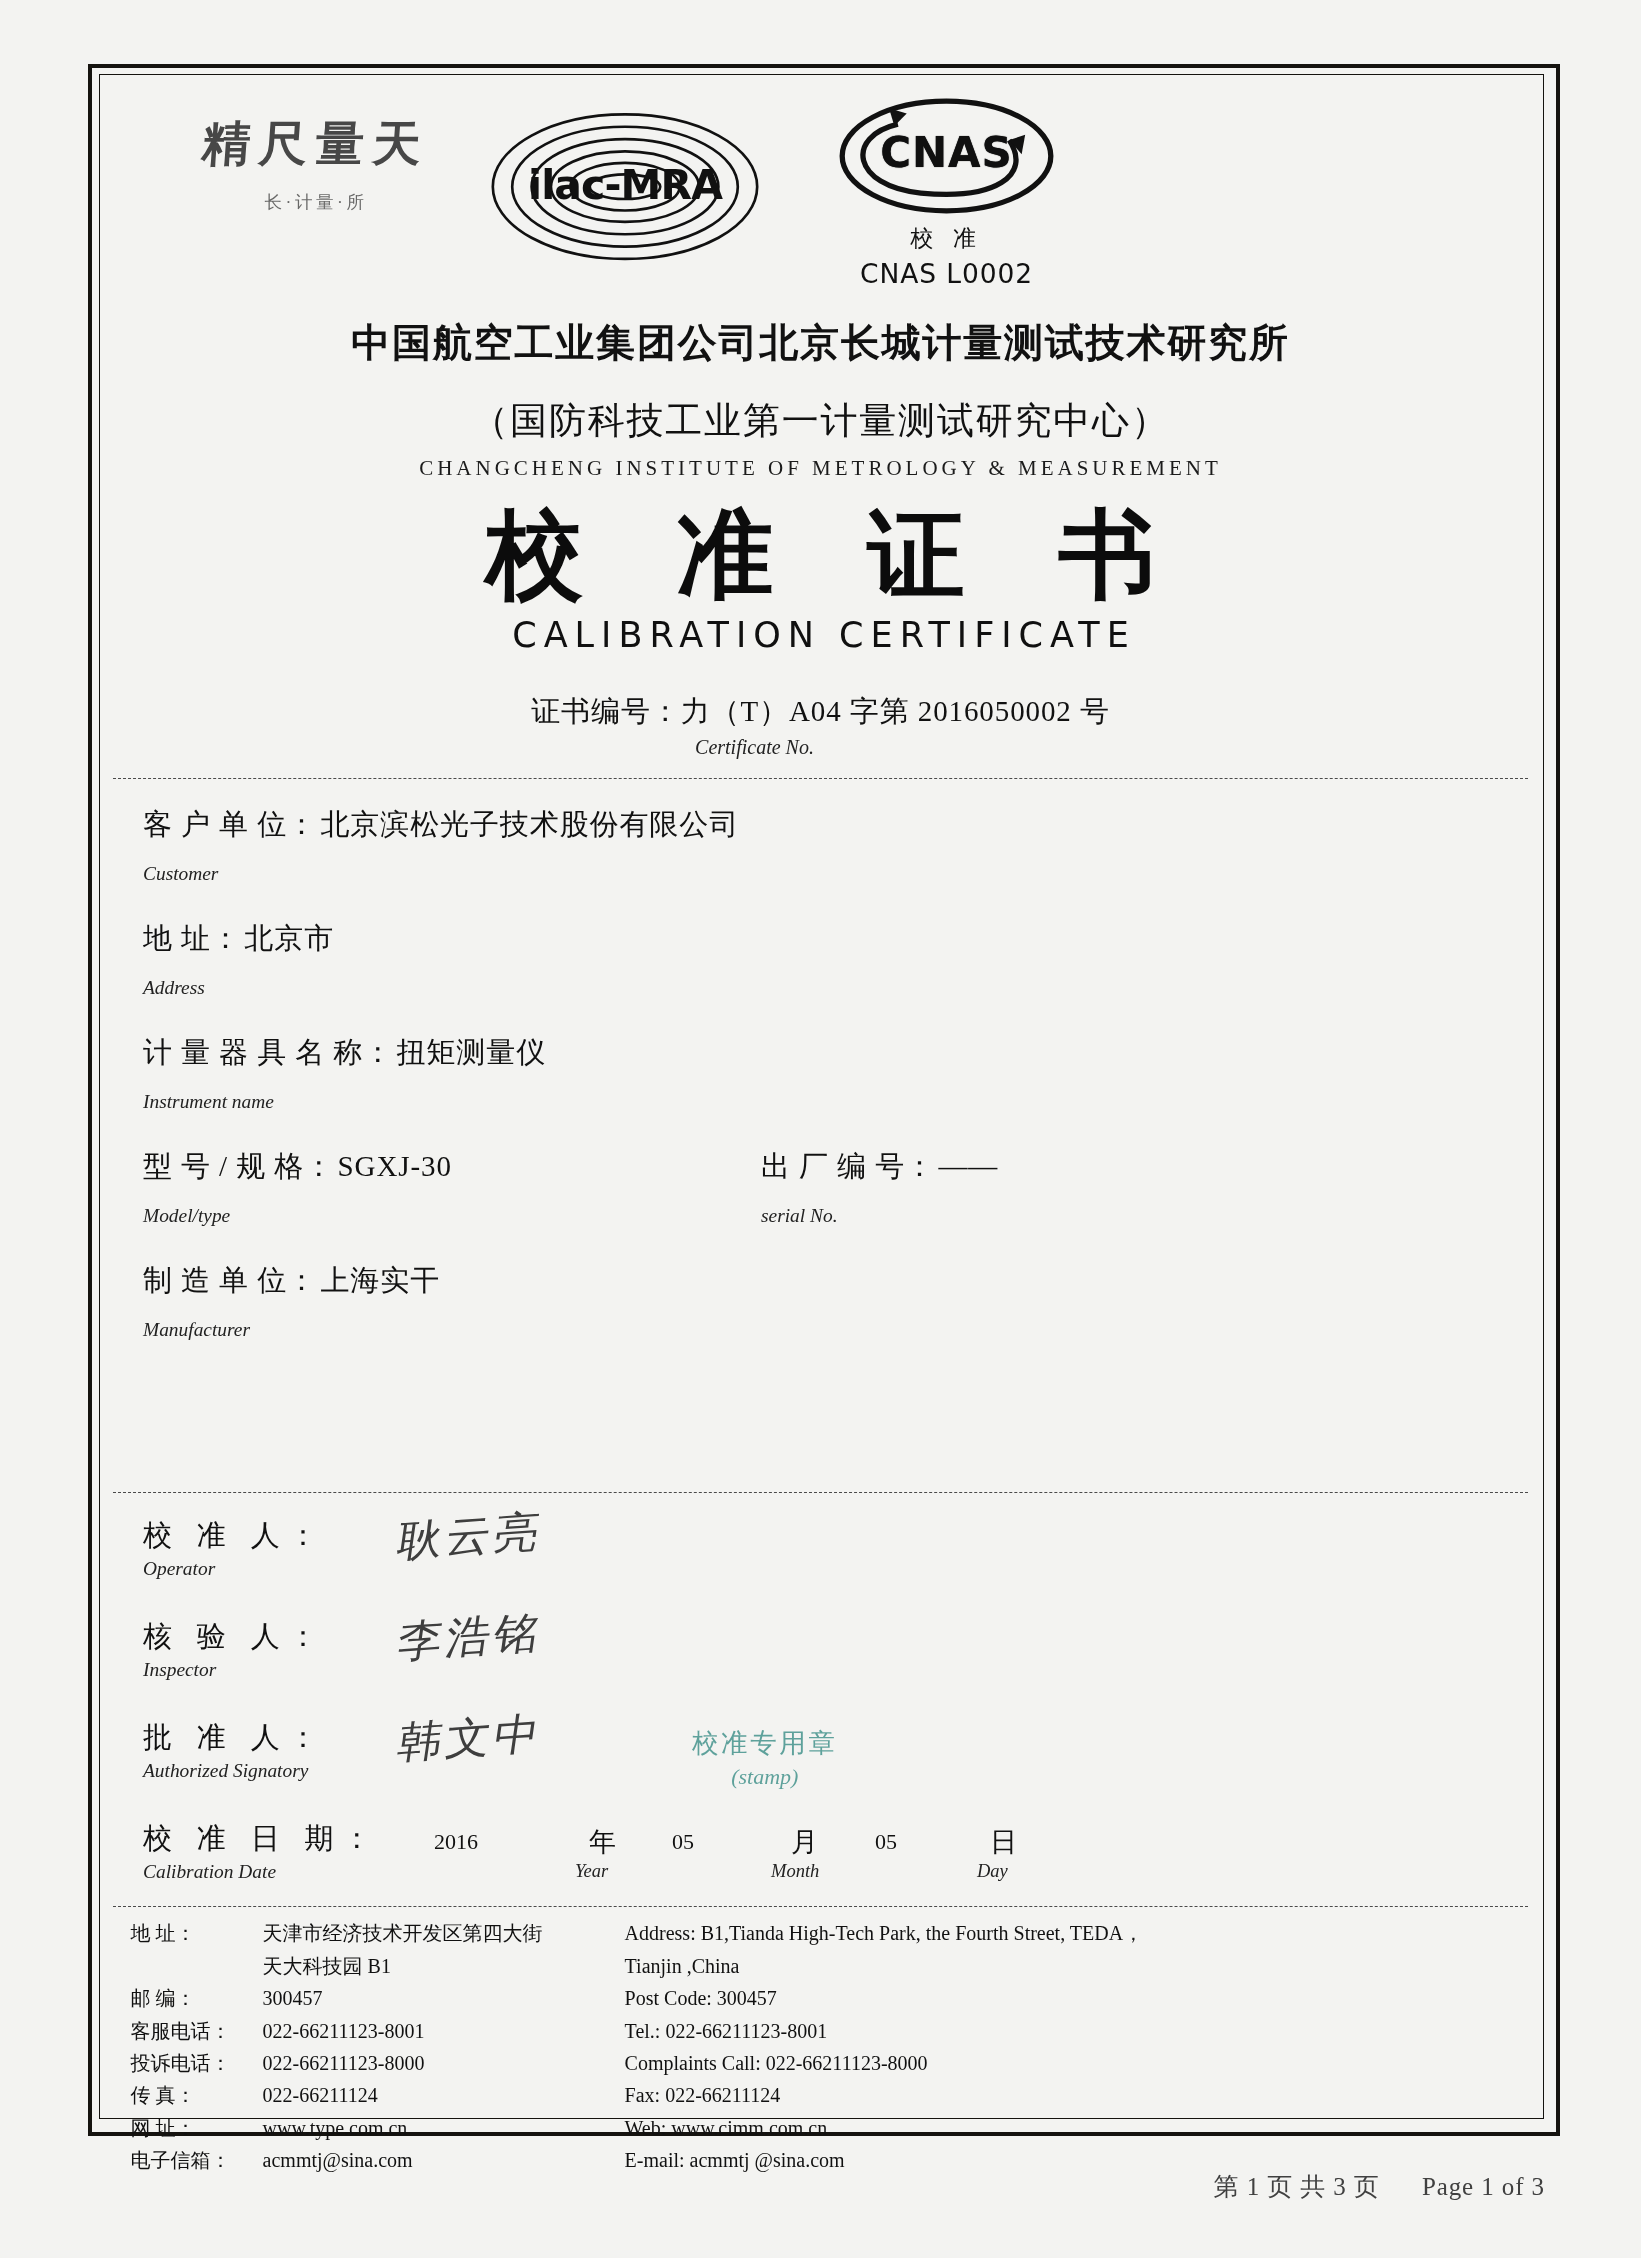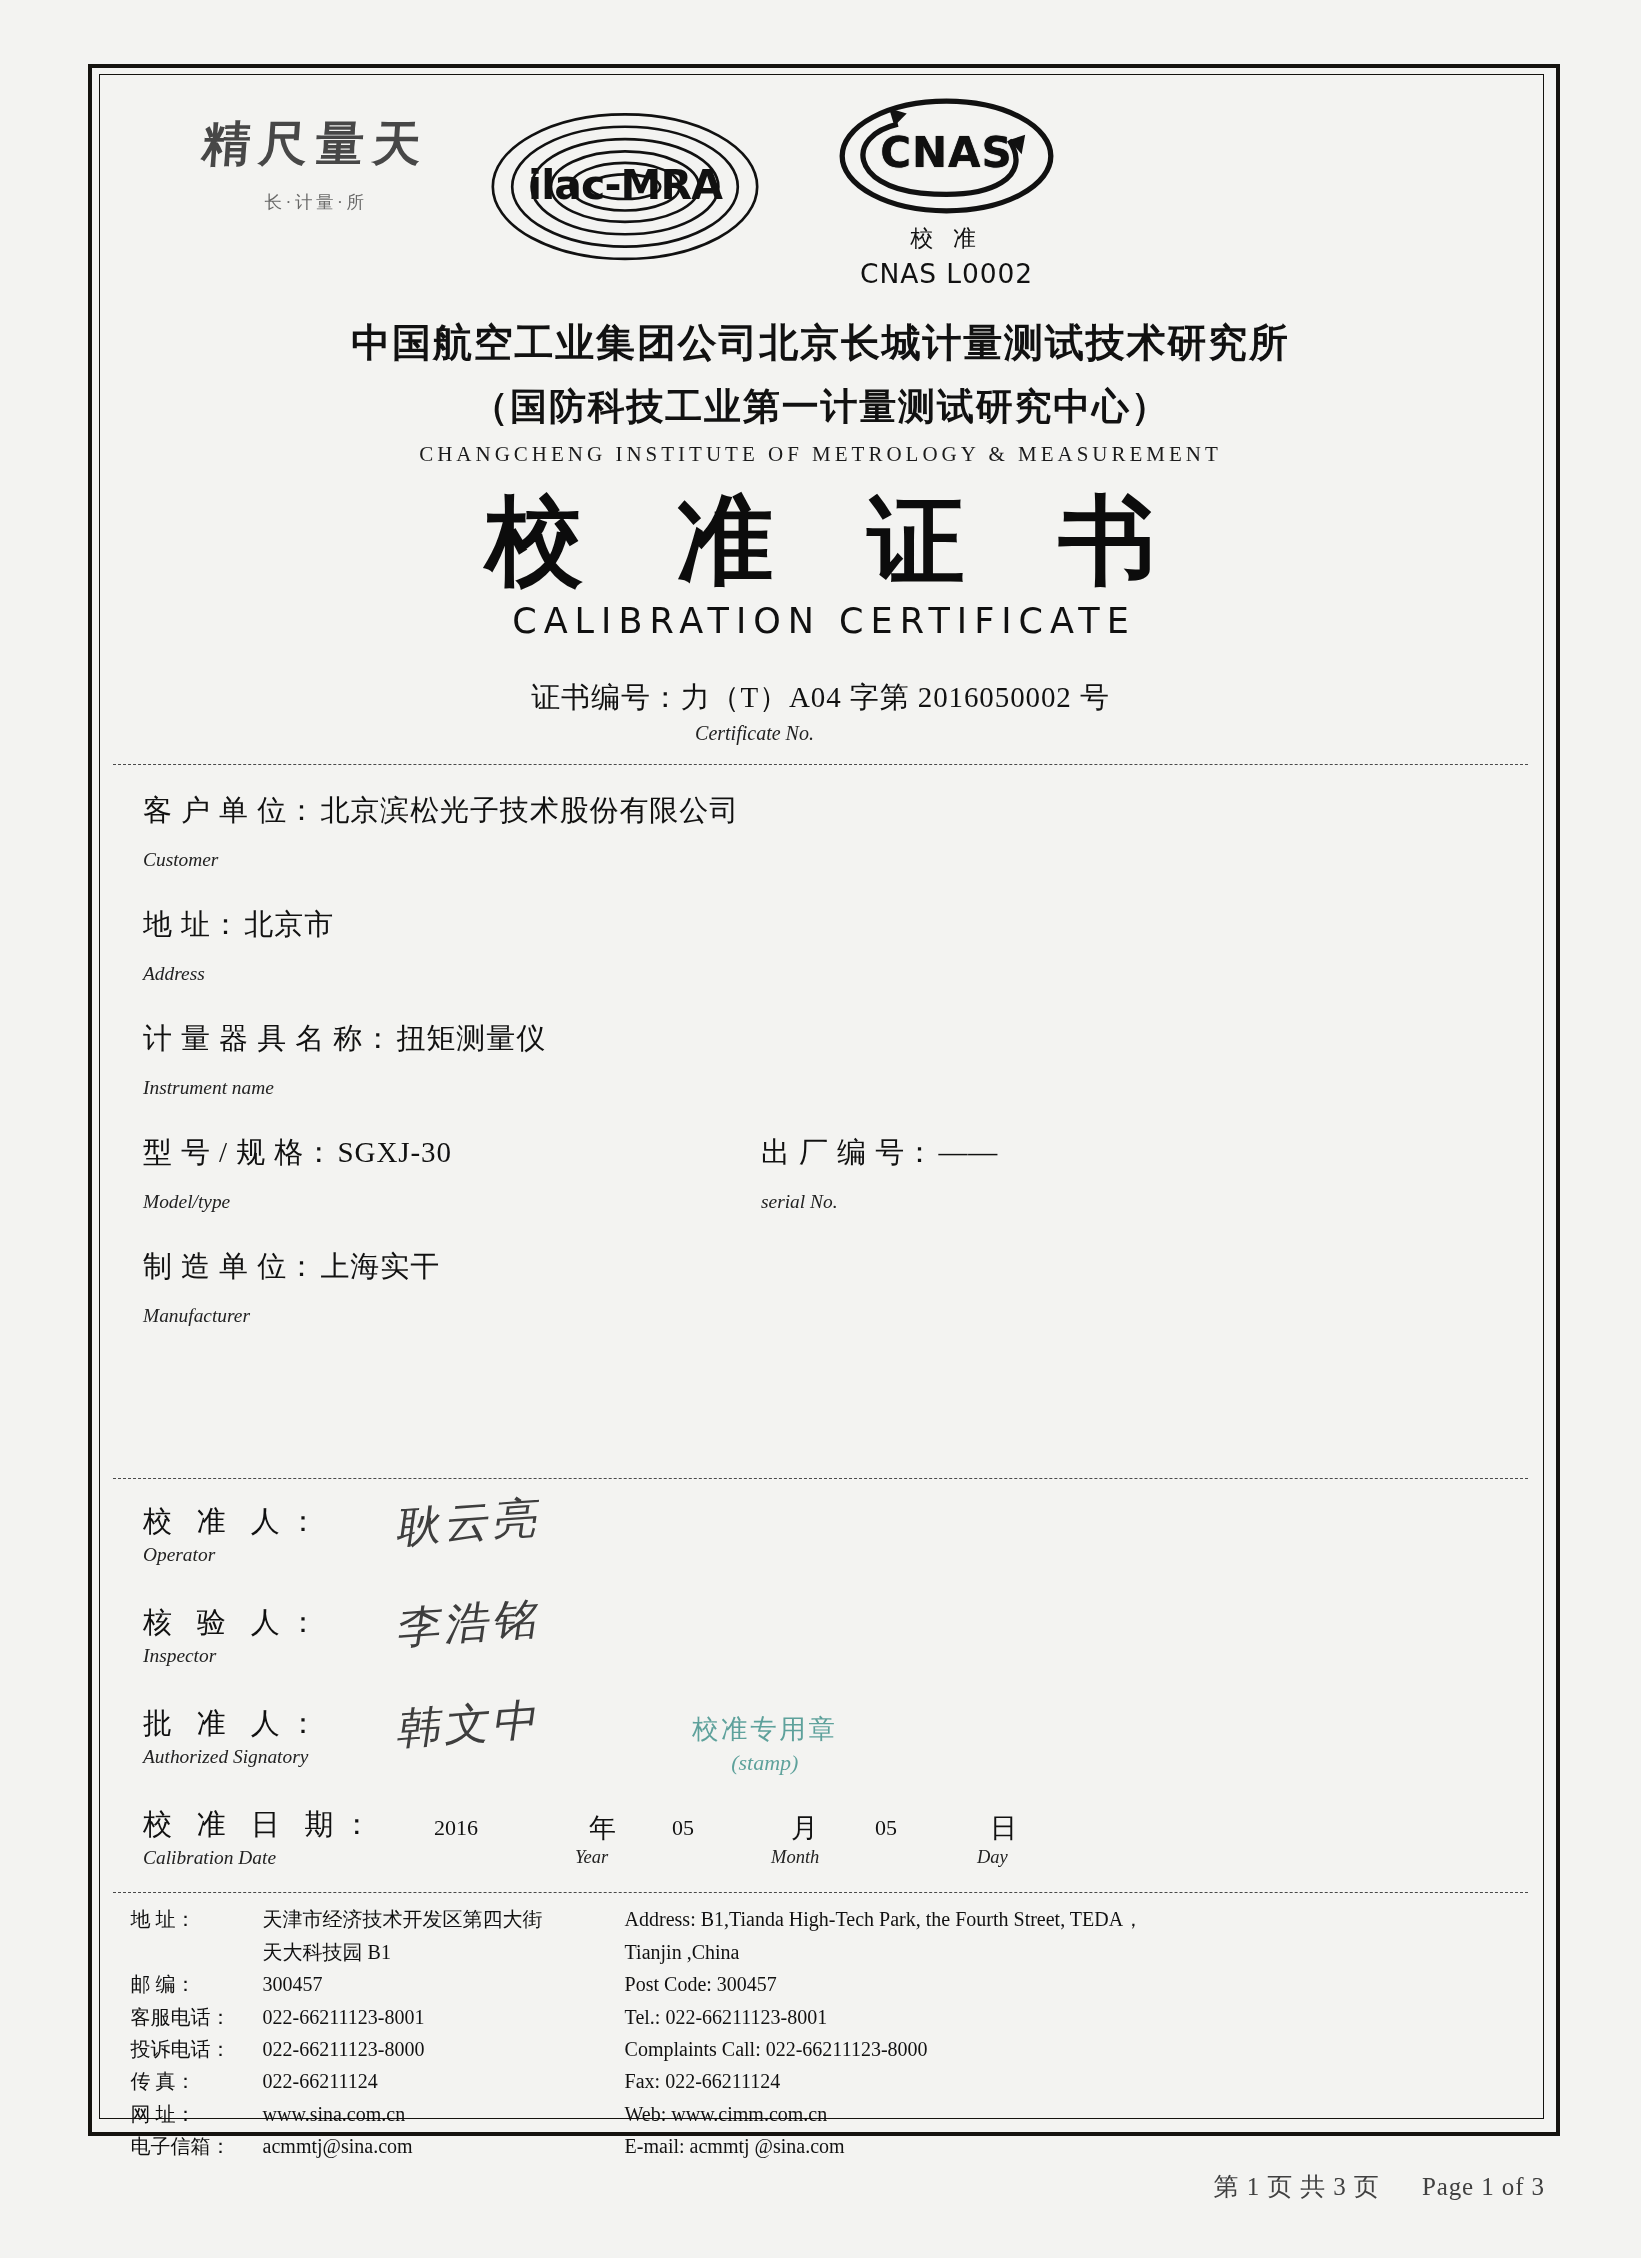--- a/index.html
+++ b/index.html
@@ -145,24 +145,24 @@
     margin-top: 1.8px;
   }
   .inst-line1 {
     font-size: 39px;
     font-weight: 700;
     letter-spacing: 1.8px;
     color: #111;
   }
   .inst-line2 {
     font-size: 37px;
-    font-weight: 700;
+    font-weight: 400;
     letter-spacing: 1.8px;
     color: #111;
-    margin-top: 12px;
+    margin-top: 26px;
   }
   .inst-en {
     font-size: 21px;
     letter-spacing: 4px;
     margin-top: 10.6px;
     color: #1b1b1b;
   }
 
   
   .big-title {
@@ -509,21 +509,21 @@
     <hr class="footer-dash">
 
     <div class="contact">
       <div class="col col-cn">
         <div class="c-line"><span class="c-key">地       址：</span><span>天津市经济技术开发区第四大街</span></div>
         <div class="c-line"><span class="c-key"></span><span>天大科技园 B1</span></div>
         <div class="c-line"><span class="c-key">邮       编：</span><span>300457</span></div>
         <div class="c-line"><span class="c-key">客服电话：</span><span>022-66211123-8001</span></div>
         <div class="c-line"><span class="c-key">投诉电话：</span><span>022-66211123-8000</span></div>
         <div class="c-line"><span class="c-key">传       真：</span><span>022-66211124</span></div>
-        <div class="c-line"><span class="c-key">网       址：</span><span>www.sina.com.cn</span></div>
+        <div class="c-line"><span class="c-key">网       址：</span><span>www.type.com.cn</span></div>
         <div class="c-line"><span class="c-key">电子信箱：</span><span>acmmtj@sina.com</span></div>
       </div>
       <div class="col col-en">
         <div class="c-line">Address: B1,Tianda High-Tech Park, the Fourth Street, TEDA，</div>
         <div class="c-line">Tianjin ,China</div>
         <div class="c-line">Post Code:  300457</div>
         <div class="c-line">Tel.: 022-66211123-8001</div>
         <div class="c-line">Complaints Call: 022-66211123-8000</div>
         <div class="c-line">Fax: 022-66211124</div>
         <div class="c-line big">Web: www.cimm.com.cn</div>

